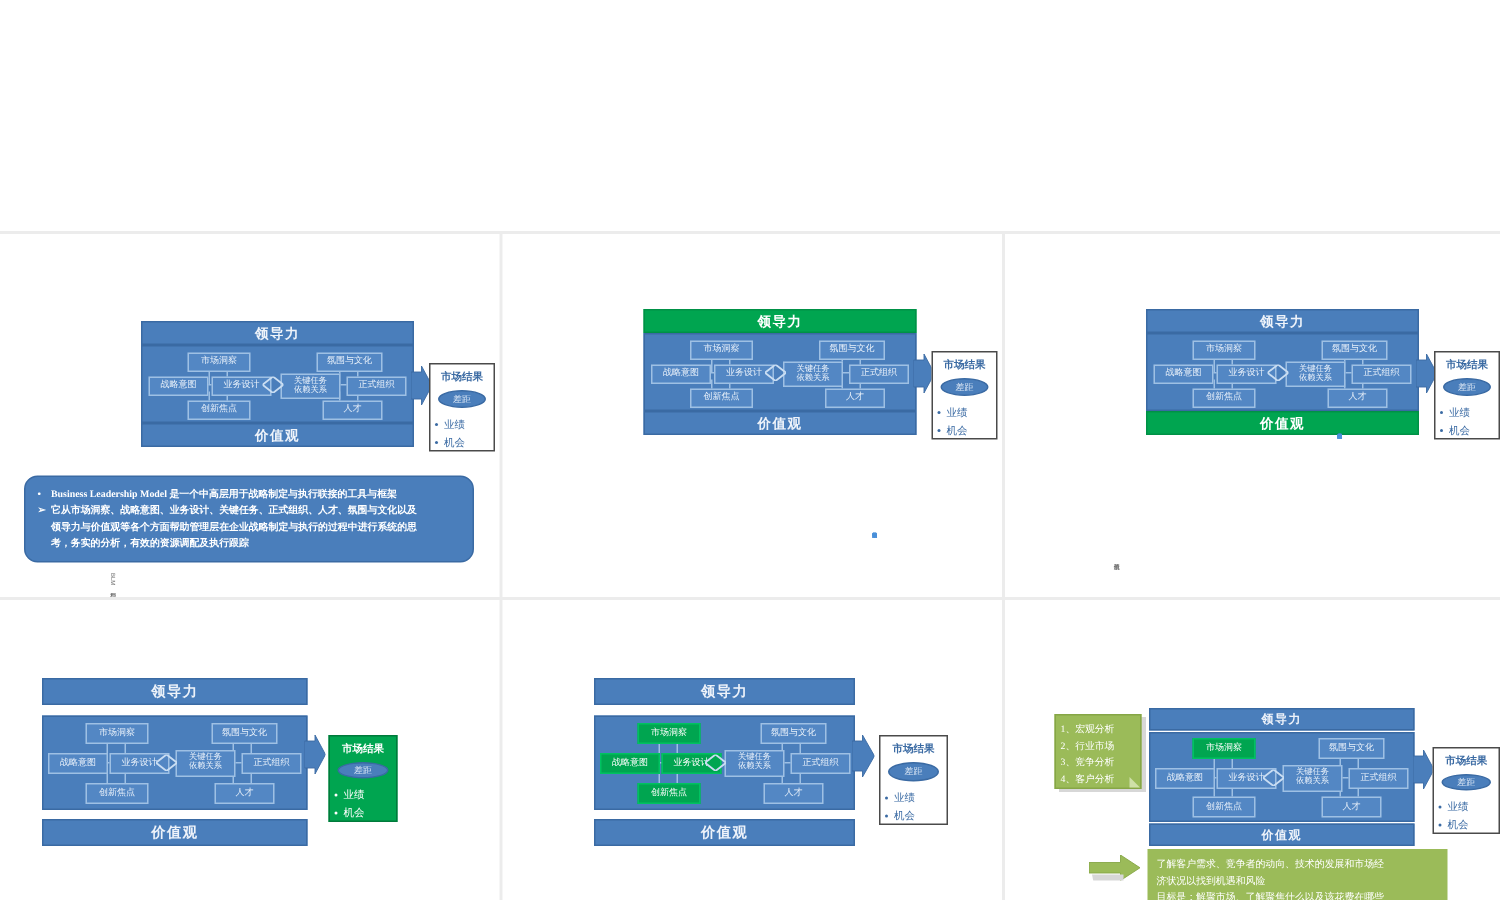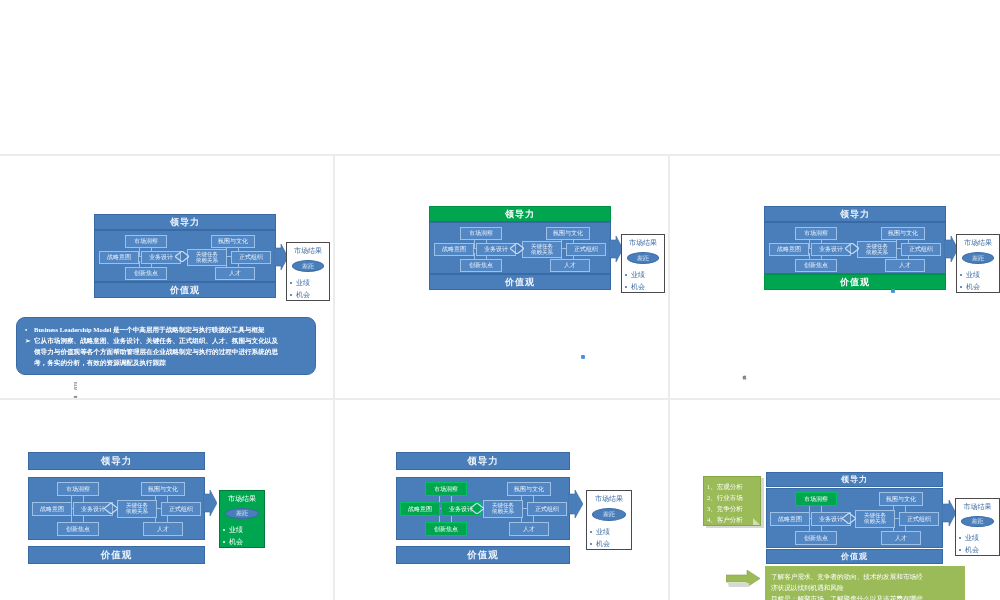--- a/index.html
+++ b/index.html
@@ -41,21 +41,21 @@
   .diamond svg{display:block;}
 
   
   .arrow{position:absolute;z-index:4;}
   .arrow svg{display:block;}
   .resbox{
     position:absolute;background:#ffffff;border:1px solid #4a4a4a;
     display:flex;flex-direction:column;align-items:center;z-index:4;
   }
   .resbox.green{background:#00a550;border-color:#007a3b;}
-  .res-title{color:#3a6aa3;font-weight:normal;text-align:left;}
+  .res-title{color:#3a6aa3;font-weight:bold;text-align:left;}
   .resbox.green .res-title{color:#ffffff;}
   .res-ellipse{
     background:#4a7ebb;border:1px solid #3a6aa3;border-radius:50%;
     color:#dbe7f5;display:flex;align-items:center;justify-content:center;
   }
   .res-list{color:#3a6aa3;width:100%;}
   .resbox.green .res-list{color:#ffffff;}
   .res-li{display:flex;align-items:center;text-align:right;}
   .res-dot{display:inline-block;background:currentColor;border-radius:50%;}
 

